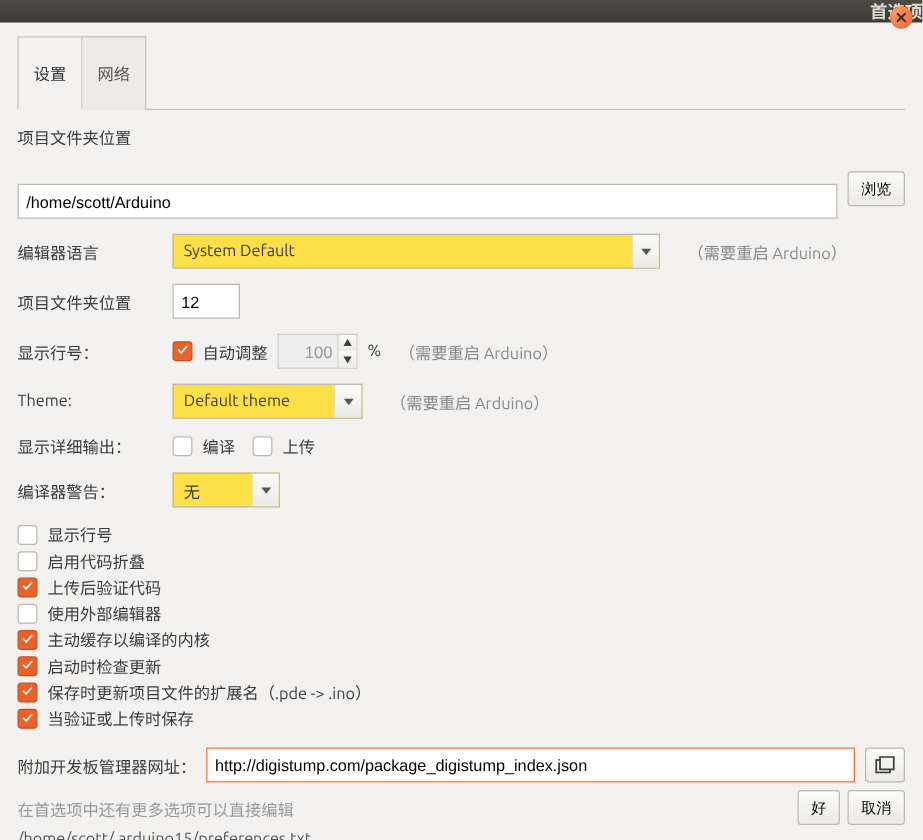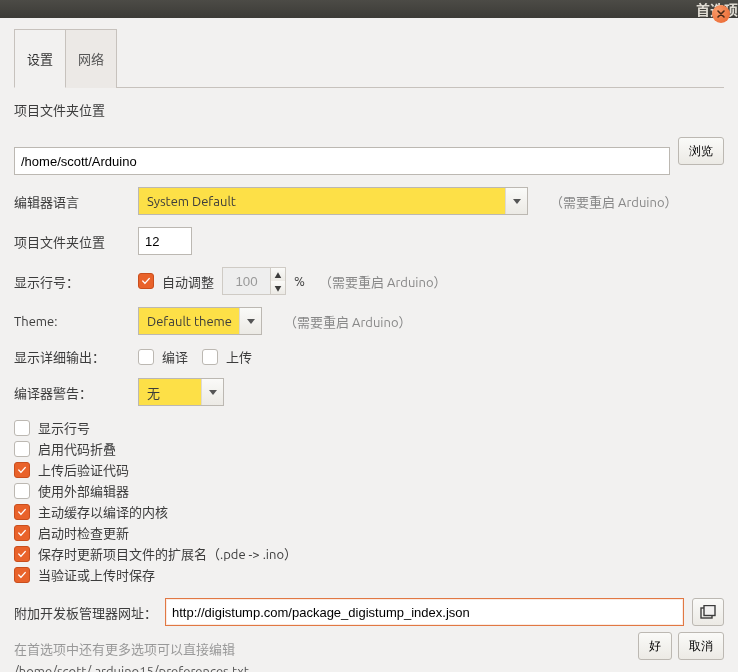--- a/index.html
+++ b/index.html
@@ -125,21 +125,21 @@
   .num-input {
     width: 54px;
     text-align: left;
   }
   .spinner {
     display: inline-flex;
     height: 28px;
   }
   .spinner input {
     width: 48px;
-    text-align: center;
+    text-align: right;
     border: 1px solid #cfcbc5;
     border-right: none;
     padding: 0 4px;
   }
   .spinner input:disabled {
     background: #eee;
     color: #999;
   }
   .spinner .sp-btns {
     width: 16px;
@@ -259,21 +259,21 @@
         <span class="sp-btn">▲</span>
         <span class="sp-btn">▼</span>
       </span>
     </span>
     <span>%</span>
     <span class="hint" style="margin-left:6px">（需要重启 Arduino）</span>
   </div>
 
   <div class="row">
     <span class="row-label">Theme:</span>
-    <div class="dropdown" style="width:124px">
+    <div class="dropdown" style="width:152px">
       <span class="dd-text">Default theme</span>
       <span class="dd-arrow">
           <span class="triangle-down"></span>
         </span>
     </div>
     <span class="hint" style="margin-left:14px">（需要重启 Arduino）</span>
   </div>
 
   <div class="row">
     <span class="row-label">显示详细输出：</span>

